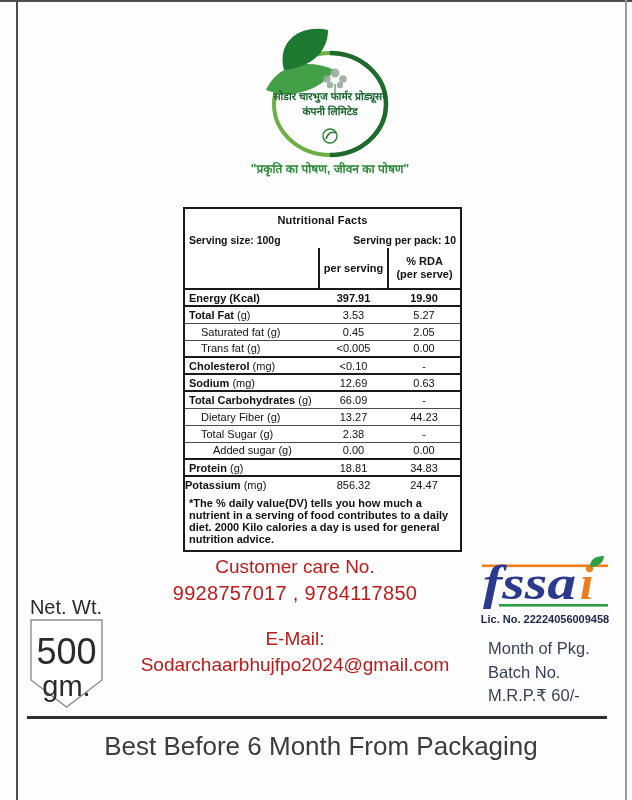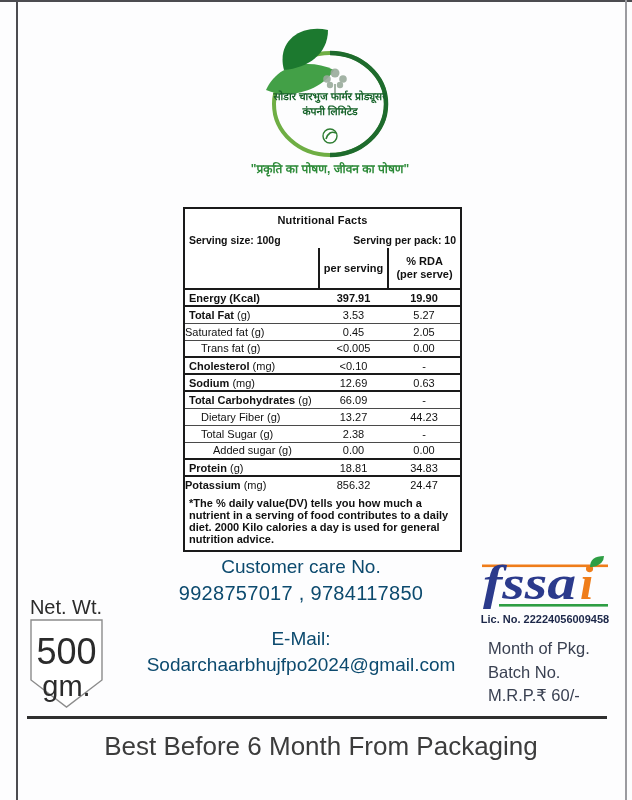--- a/index.html
+++ b/index.html
@@ -33,21 +33,21 @@
   .t-h { border-bottom: 2.5px solid #1a1a1a; height: 41px; text-align: center; font-weight: bold; font-size: 11px; line-height: 13px; }
   .t-h + .t-h { border-left: 2px solid #1a1a1a; }
   tr.sep-thick td { border-top: 2px solid #1a1a1a; }
   tr.sep-thin  td { border-top: 1px solid #4a4a4a; }
   .c-label { height: 17px; padding-left: 4px; }
   .c-val { text-align: center; border-left: 2px solid #1a1a1a; }
   .b { font-weight: bold; }
   .t-foot { border-top: 2.5px solid #1a1a1a; font-size: 9.5px; font-weight: bold; line-height: 12px; padding: 4px 4px 5px 4px; }
 
   
-  .contact { position: absolute; left: 101px; width: 400px; text-align: center; color: #0c4a6e; }
+  .contact { position: absolute; left: 95px; width: 400px; text-align: center; color: #b91c1c; }
   .cc { top: 556px; }
   .em { top: 628px; }
   .contact .l1 { font-size: 19px; margin-bottom: 4px; }
   .contact .l2 { font-size: 20px; letter-spacing: .3px; }
   .em .l2 { font-size: 19px; letter-spacing: 0; }
 
   
   .fssai-logo { position: absolute; left: 482px; top: 555px; }
   .fssai-lic { position: absolute; left: 479px; top: 613px; width: 132px; font-size: 11px; font-weight: bold; color: #1c2749; text-align: center; }
   .pkg-block { position: absolute; left: 488px; top: 637px; font-size: 16.5px; color: #3a4152; line-height: 23.5px; }
@@ -128,21 +128,21 @@
           <td class="c-label" style="padding-left: 4px;"><span class="b">Energy</span><span class="b"> (Kcal)</span></td>
           <td class="c-val b">397.91</td>
           <td class="c-val b">19.90</td>
         </tr>
         <tr class="sep-thick">
           <td class="c-label" style="padding-left: 4px;"><span class="b">Total Fat</span><span> (g)</span></td>
           <td class="c-val">3.53</td>
           <td class="c-val">5.27</td>
         </tr>
         <tr class="sep-thin">
-          <td class="c-label" style="padding-left: 0;"><span>Saturated fat</span><span> (g)</span></td>
+          <td class="c-label" style="padding-left: 16px;"><span>Saturated fat</span><span> (g)</span></td>
           <td class="c-val">0.45</td>
           <td class="c-val">2.05</td>
         </tr>
         <tr class="sep-thin">
           <td class="c-label" style="padding-left: 16px;"><span>Trans fat</span><span> (g)</span></td>
           <td class="c-val">&lt;0.005</td>
           <td class="c-val">0.00</td>
         </tr>
         <tr class="sep-thick">
           <td class="c-label" style="padding-left: 4px;"><span class="b">Cholesterol</span><span> (mg)</span></td>

